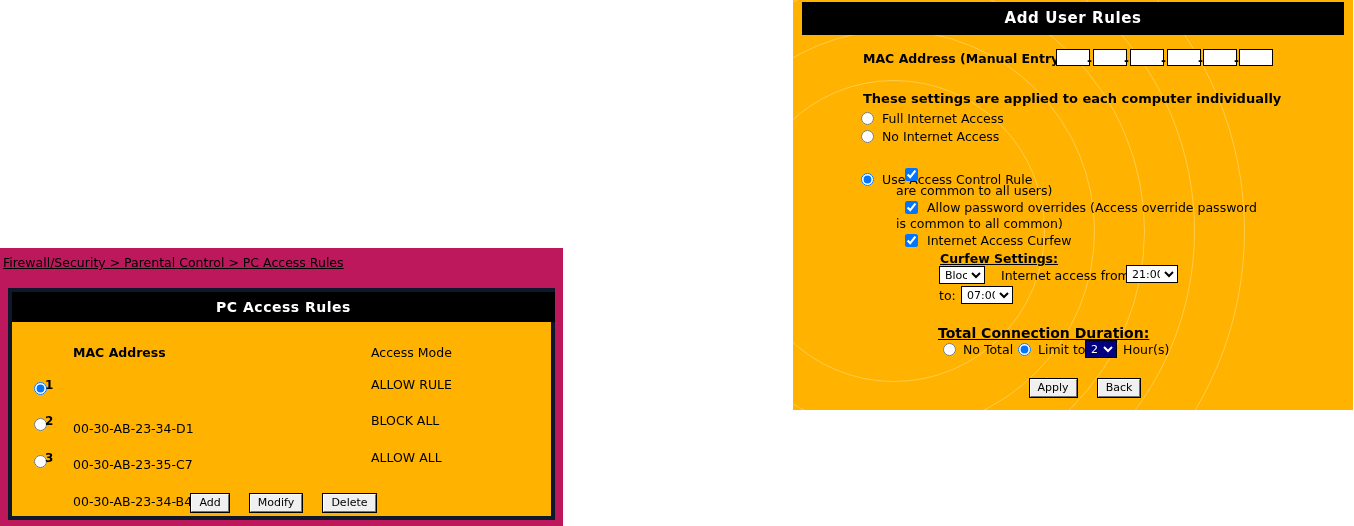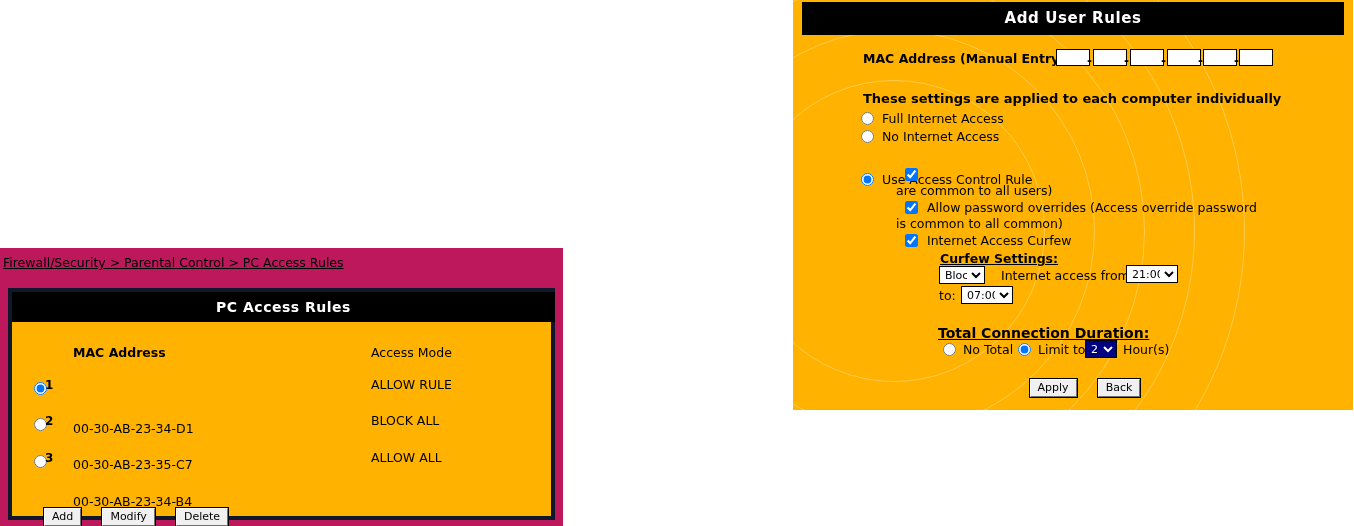--- a/index.html
+++ b/index.html
@@ -104,24 +104,23 @@
   .rule-mode {
     position: absolute;
     left: 359px;
     top: 1px;
     font-size: 12.5px;
     color: #000;
   }
   .left-buttons {
     position: absolute;
     left: 0px;
-    top: 213px;
+    top: 199px;
     width: 543px;
-    text-align: left;
-    margin-left: 24px;
+    text-align: center;
   }
   .btn {
     display: inline-block;
     font-family: "DejaVu Sans", sans-serif;
     font-size: 11px;
     color: #000;
     background: #f0f0f0;
     border-top: 1px solid #ffffff;
     border-left: 1px solid #ffffff;
     border-right: 1px solid #707070;

